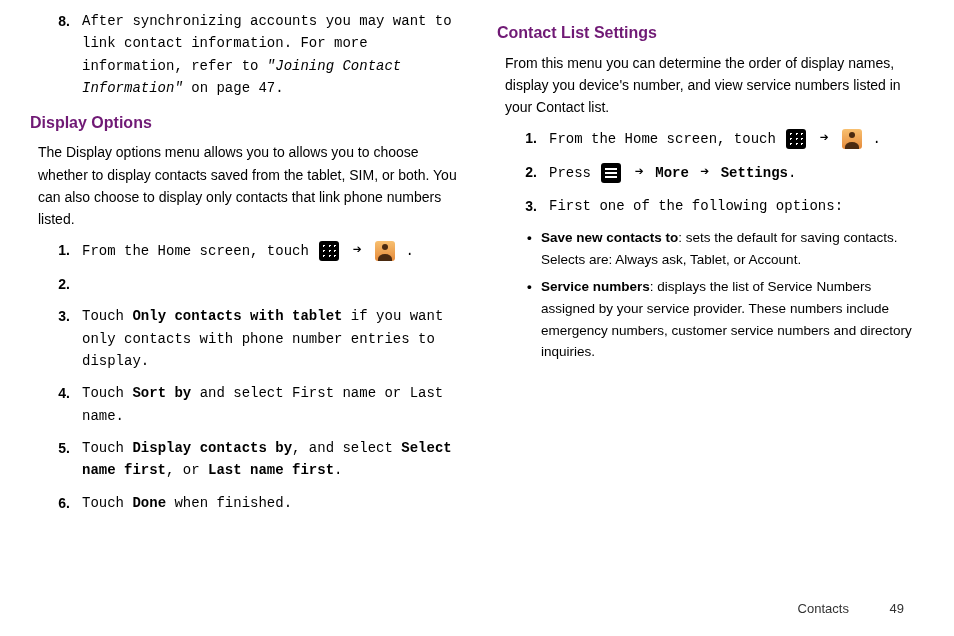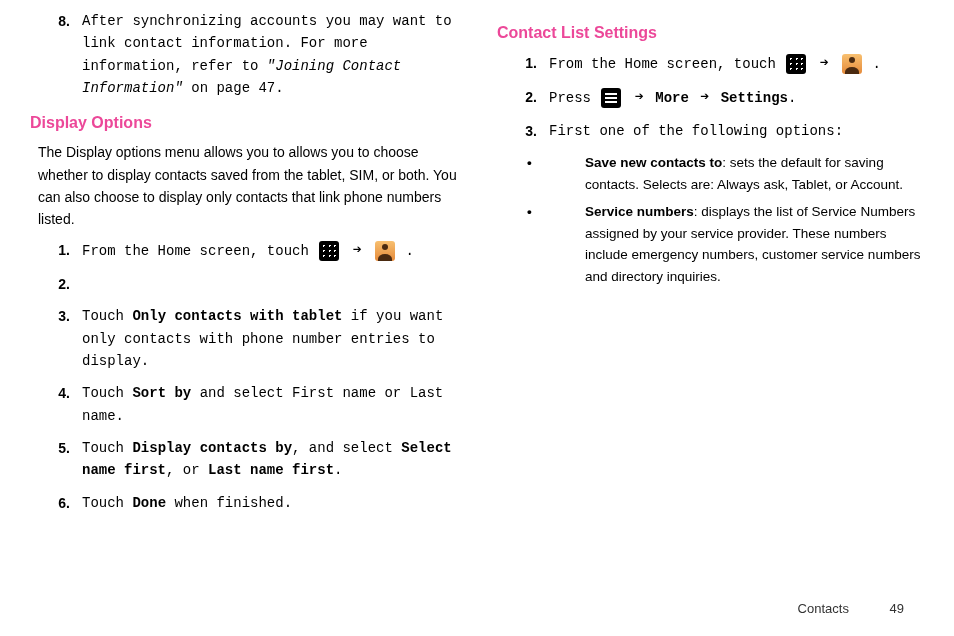--- a/index.html
+++ b/index.html
@@ -34,41 +34,40 @@
     flex: 0 0 32px;
     font-weight: bold;
     text-align: right;
     padding-right: 12px;
   }
   .step-body {
     flex: 1;
     font-family: Liberation Mono, monospace;
   }
   .heading {
-    color: #ec4899;
+    color: #701a75;
     font-weight: bold;
     font-size: 16px;
     margin: 10px 0 6px 0;
   }
   .intro {
     margin: 0 0 8px 8px;
   }
   .bullet {
     display: flex;
     padding-left: 30px;
     margin-bottom: 6px;
     font-size: 13.5px;
   }
   .bullet-dot {
     flex: 0 0 14px;
     font-weight: bold;
   }
   .bullet-body {
     flex: 1;
-    margin-left: 44px;
   }
   .footer {
     position: absolute;
     bottom: 20px;
     right: 50px;
     font-size: 13px;
     color: #333;
   }
   .page-num {
     margin-left: 37px;
@@ -226,20 +225,21 @@
         <span>Touch </span><b>Done</b><span> when finished.</span>
       </div>
     </div>
 
   </div>
 
   <div class="col">
 
     <div class="heading">Contact List Settings</div>
 
+    <div class="intro">From this menu you can determine the order of display names, display you device's number, and view service numbers listed in your Contact list.</div>
 
     <div class="step">
       <div class="step-num-cell">1.</div>
       <div class="step-body">
         <span>From the Home screen, touch </span>
         <span class="icon apps-icon"></span>
         <span class="arrow">➔</span>
         <span class="icon contacts-icon"></span>
         <span>.</span>
       </div>

